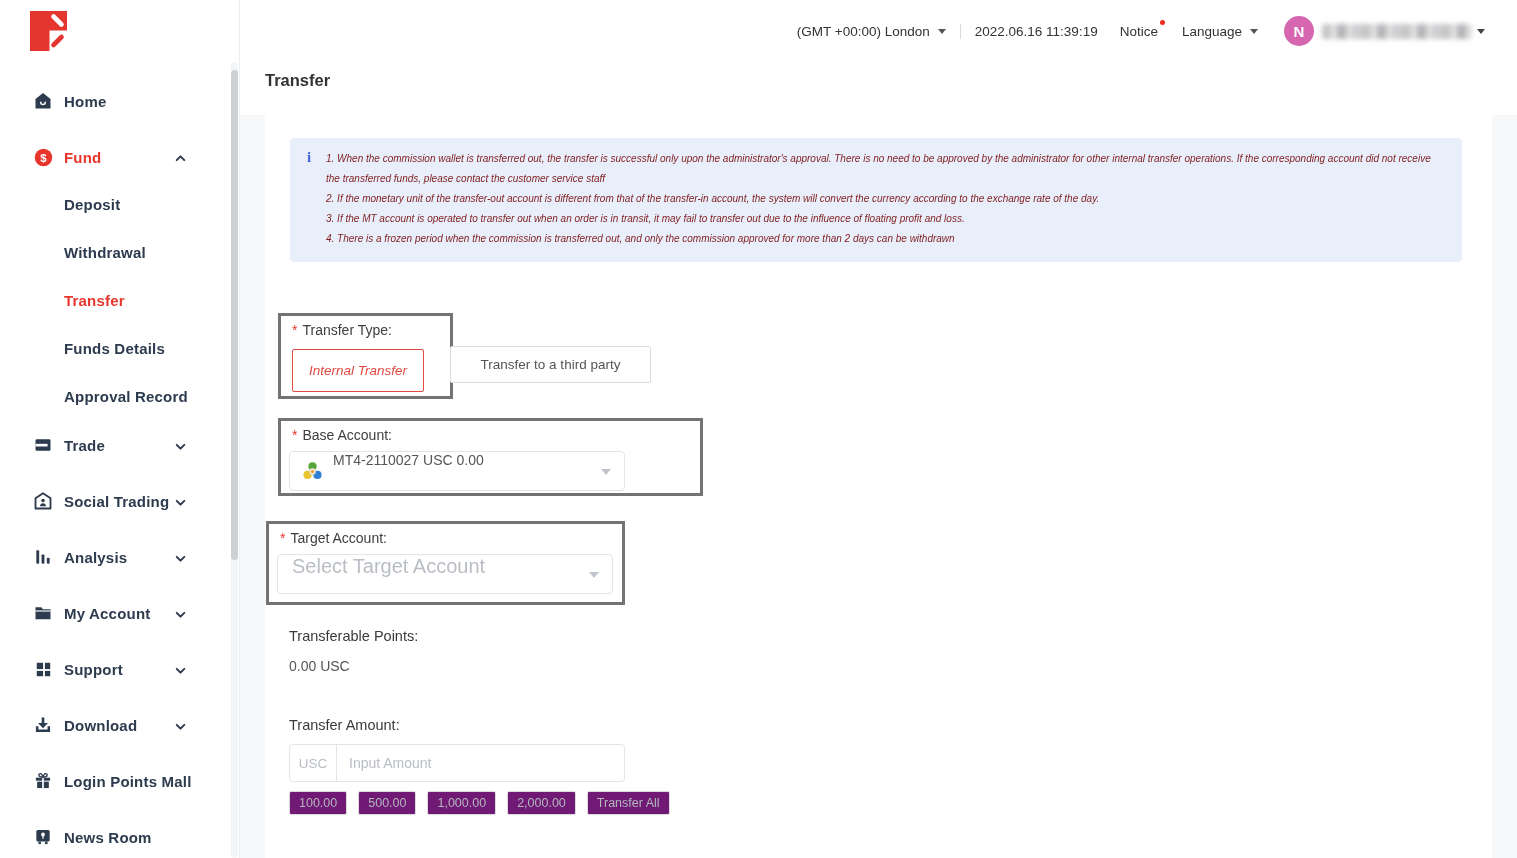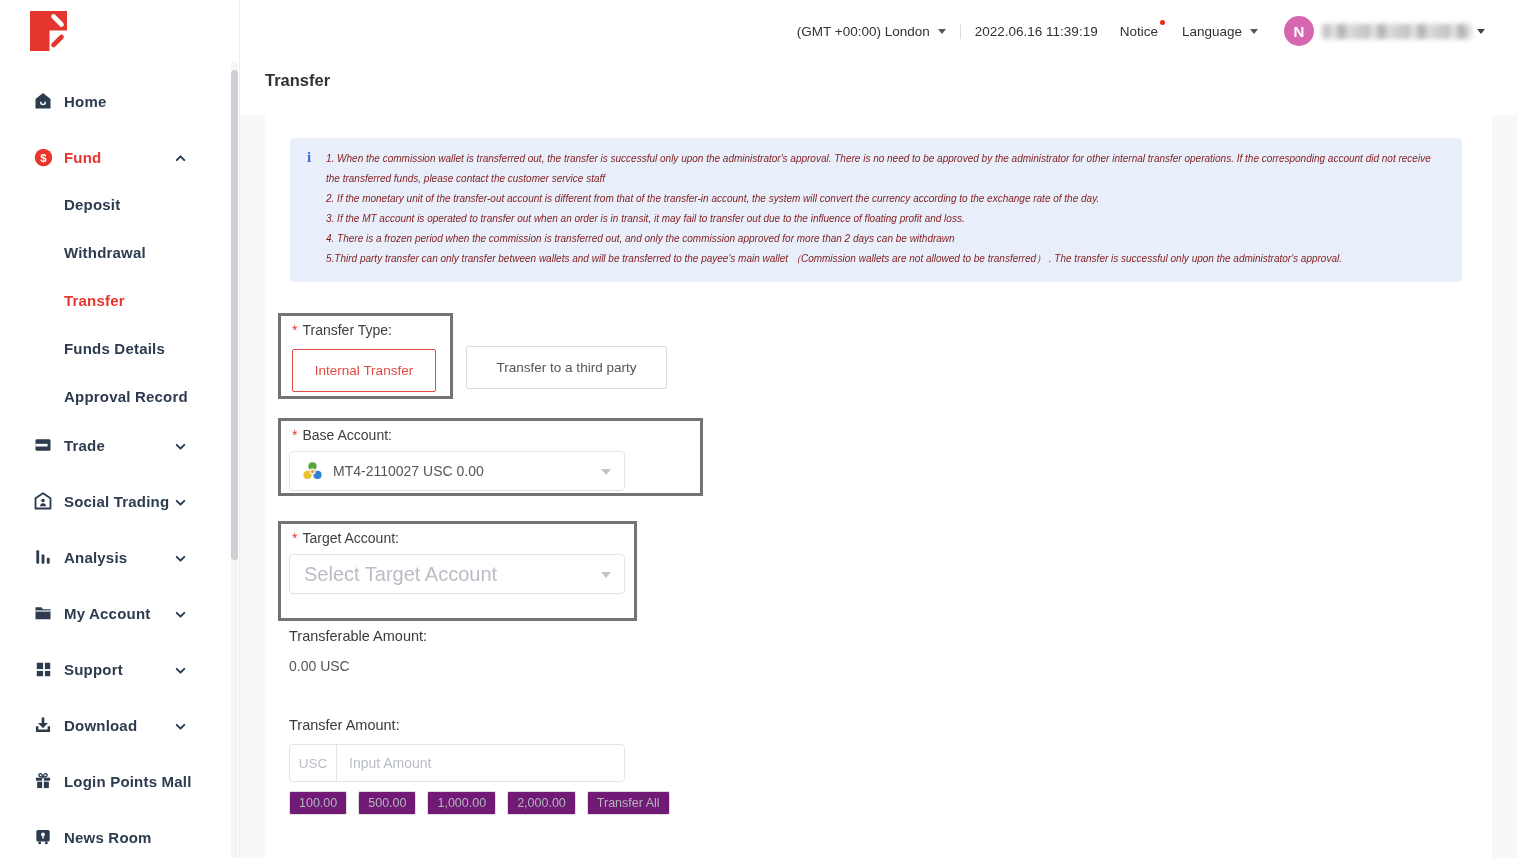--- a/index.html
+++ b/index.html
@@ -47,21 +47,21 @@
   .info-line{color:#7f1d1d;font-size:10px;line-height:20px;font-style:italic;}
 
   .annot{position:absolute;border:3px solid #737373;box-sizing:border-box;}
   .fld-label{position:absolute;font-size:14px;color:#404040;white-space:nowrap;}
   .req{color:#e8362d;margin-right:5px;}
 
   .type-btn{position:absolute;box-sizing:border-box;display:flex;align-items:center;justify-content:center;font-size:13.5px;border-radius:2px;background:#fff;cursor:pointer;}
   .type-btn.sel{border:1px solid #e04a42;color:#e04a42;}
   .type-btn.unsel{border:1px solid #dcdcdc;color:#555;}
 
-  .dropdown{position:absolute;box-sizing:border-box;height:40px;border:1px solid #e2e4e7;border-radius:4px;background:#fff;display:flex;align-items:center;cursor:pointer;box-shadow:0 1px 2px rgba(0,0,0,.02);}
+  .dropdown{position:absolute;box-sizing:border-box;height:40px;border:1px solid #e2e4e7;border-radius:4px;background:#fff;display:flex;cursor:pointer;box-shadow:0 1px 2px rgba(0,0,0,.02);}
   .dd-caret{position:absolute;right:13px;top:17px;width:0;height:0;border-left:5px solid transparent;border-right:5px solid transparent;border-top:6px solid #c0c4cc;}
   .dd-text{font-size:14px;color:#555;}
   .dd-placeholder{font-size:20px;color:#b9bdc4;padding-left:14px;}
 
   .plain-label{position:absolute;font-size:14.5px;color:#3a3a3a;white-space:nowrap;}
   .plain-value{position:absolute;font-size:14px;color:#555;}
 
   #amount-group{position:absolute;left:49px;top:744px;width:336px;height:38px;border:1px solid #e2e4e7;border-radius:4px;box-sizing:border-box;display:flex;background:#fff;}
   #amount-prefix{width:46px;display:flex;align-items:center;justify-content:center;color:#b9bdc4;font-size:13.5px;border-right:1px solid #e2e4e7;}
   #amount-input{flex:1;border:none;outline:none;padding:0 12px;font-size:14px;color:#0f766e;font-family:inherit;border-radius:0 4px 4px 0;}
@@ -276,61 +276,60 @@
   </div>
 
   <div id="page-title">Transfer</div>
 
   <div id="info-box">
     <span id="info-icon">i</span>
     <div class="info-line">1. When the commission wallet is transferred out, the transfer is successful only upon the administrator's approval. There is no need to be approved by the administrator for other internal transfer operations. If the corresponding account did not receive the transferred funds, please contact the customer service staff</div>
     <div class="info-line">2. If the monetary unit of the transfer-out account is different from that of the transfer-in account, the system will convert the currency according to the exchange rate of the day.</div>
     <div class="info-line">3. If the MT account is operated to transfer out when an order is in transit, it may fail to transfer out due to the influence of floating profit and loss.</div>
     <div class="info-line">4. There is a frozen period when the commission is transferred out, and only the commission approved for more than 2 days can be withdrawn</div>
-    <div class="info-line">5.Third party transfer can only transfer between wallets and will be transferred to the payee's main wallet （Commission wallets are not allowed to be transferred） . The transfer is successful only upon the administrator's approval.</div>
   </div>
 
   <div class="annot" style="left:38px;top:313px;width:175px;height:86px;">
     <div class="fld-label" style="left:11px;top:6px;">
       <span class="req">*</span><span>Transfer Type:</span>
     </div>
-    <div class="type-btn sel" style="left:11px;top:33px;width:144px;height:43px;">Internal Transfer</div>
-  </div>
-  <div class="type-btn unsel" style="left:226px;top:346px;width:201px;height:43px;">Transfer to a third party</div>
+    <div class="type-btn sel" style="left:11px;top:33px;width:132px;height:43px;font-style:italic;">Internal Transfer</div>
+  </div>
+  <div class="type-btn unsel" style="left:210px;top:346px;width:201px;height:37px;">Transfer to a third party</div>
 
   <div class="annot" style="left:38px;top:418px;width:425px;height:78px;">
     <div class="fld-label" style="left:11px;top:6px;">
       <span class="req">*</span><span>Base Account:</span>
     </div>
     <div class="dropdown" style="left:8px;top:30px;width:336px;">
       <span style="margin-left:12px;display:flex;align-items:center;">
         <svg width="21" height="21" viewBox="0 0 22 22">
           <circle cx="11" cy="5.6" r="4.3" fill="#57a639"></circle>
           <circle cx="5.8" cy="14.6" r="4.3" fill="#e8c431"></circle>
           <circle cx="16.2" cy="14.6" r="4.3" fill="#2f7fd6"></circle>
           <circle cx="11" cy="11" r="3.4" fill="#f5f0df" stroke="#c9c29f" stroke-width=".6"></circle>
           <circle cx="11" cy="11" r="1.7" fill="#f29a2e"></circle>
         </svg>
       </span>
       <span class="dd-text" style="margin-left:10px;">MT4-2110027 USC 0.00</span>
       <span class="dd-caret"></span>
     </div>
   </div>
 
-  <div class="annot" style="left:38px;top:521px;width:359px;height:100px;">
+  <div class="annot" style="left:26px;top:521px;width:359px;height:84px;">
     <div class="fld-label" style="left:11px;top:6px;">
       <span class="req">*</span><span>Target Account:</span>
     </div>
     <div class="dropdown" style="left:8px;top:30px;width:336px;">
       <span class="dd-placeholder">Select Target Account</span>
       <span class="dd-caret"></span>
     </div>
   </div>
 
-  <div class="plain-label" style="left:49px;top:628px;">Transferable Amount:</div>
+  <div class="plain-label" style="left:49px;top:628px;">Transferable Points:</div>
   <div class="plain-value" style="left:49px;top:658px;">0.00 USC</div>
 
   <div class="plain-label" style="left:49px;top:717px;">Transfer Amount:</div>
 
   <div id="amount-group">
     <div id="amount-prefix">USC</div>
     <input id="amount-input" type="text" placeholder="Input Amount" style="">
   </div>
 
   <div id="quick-row">

